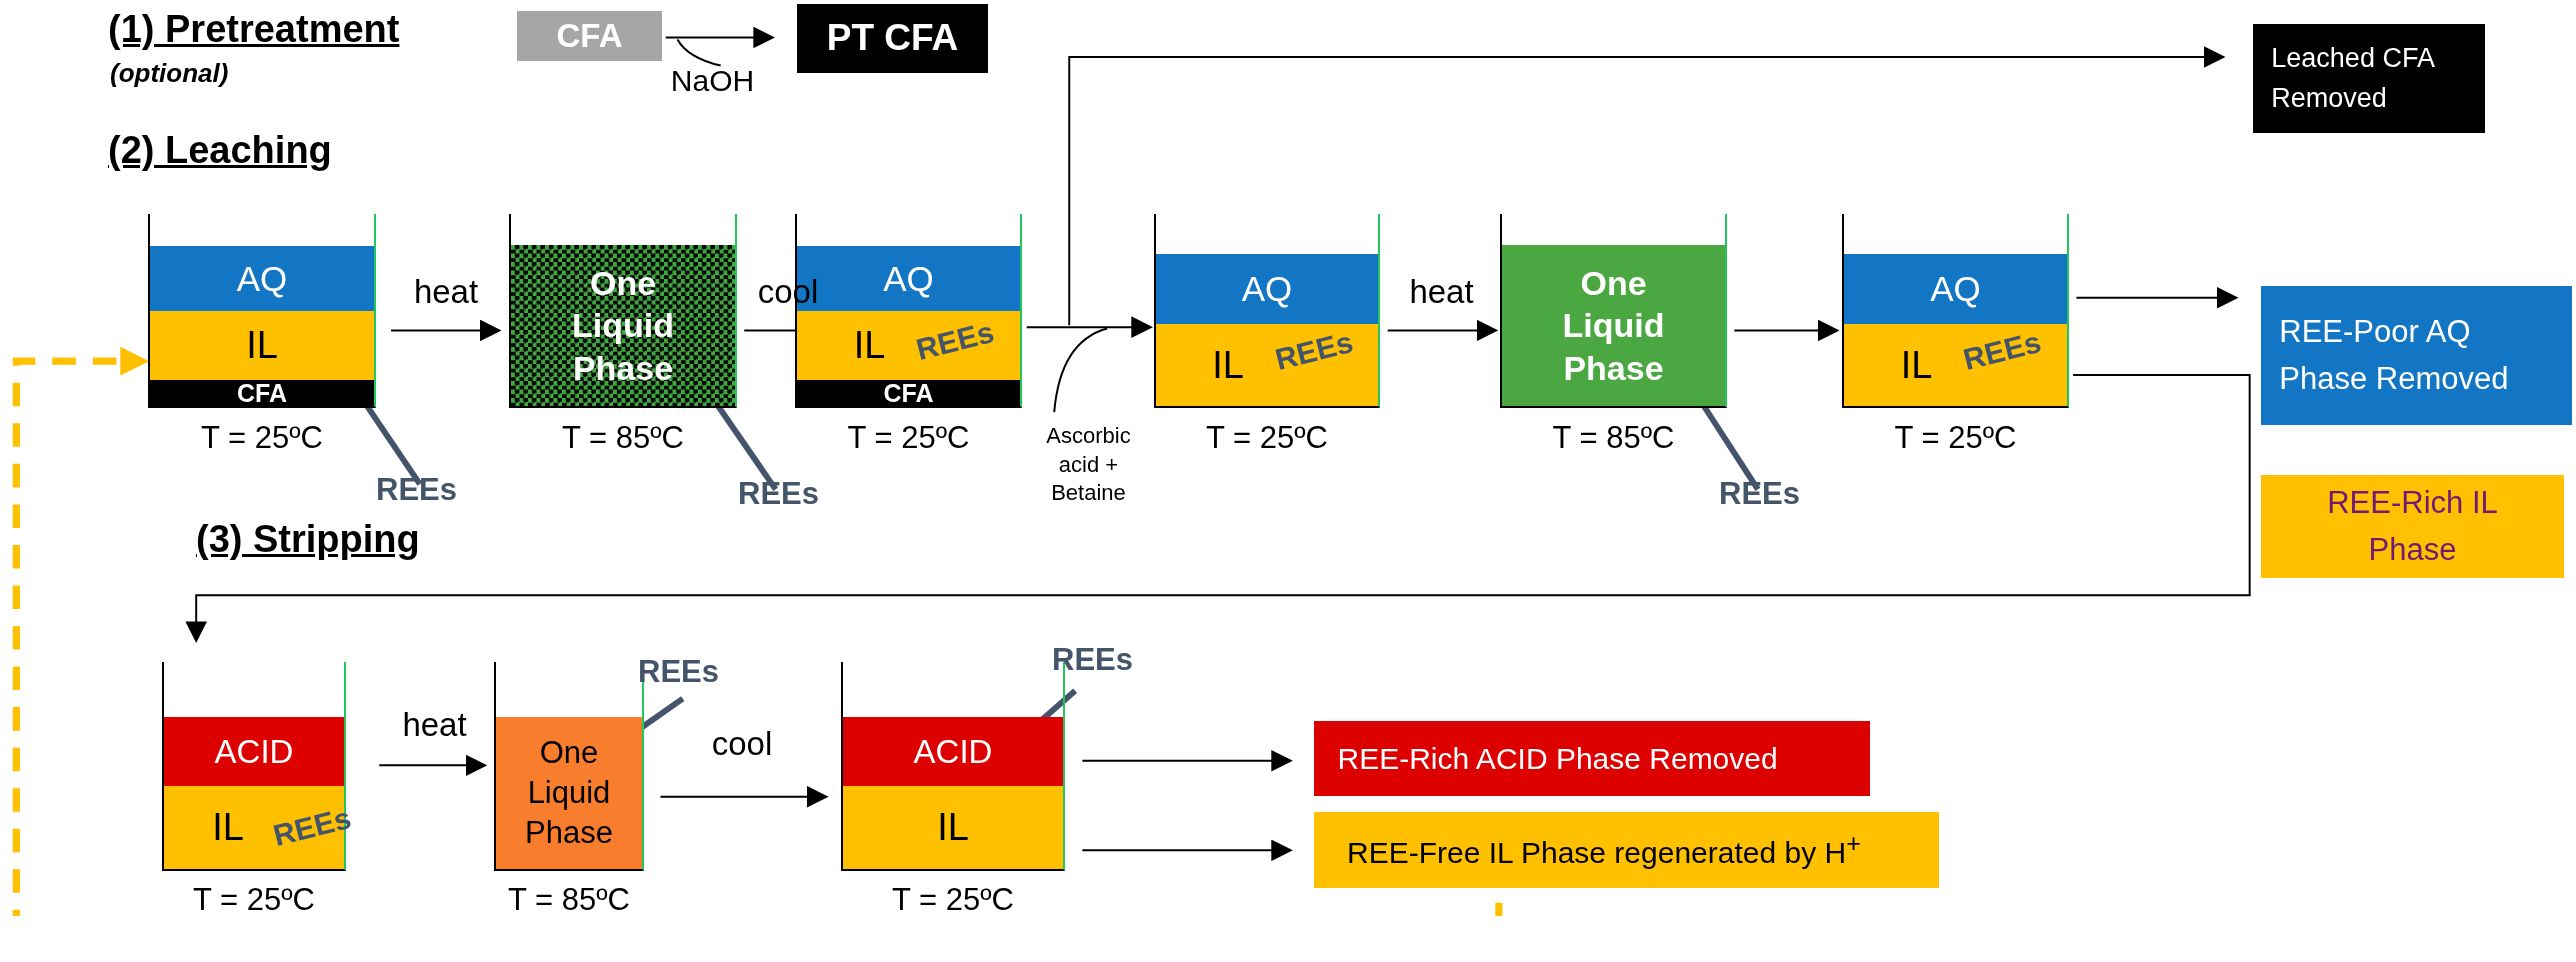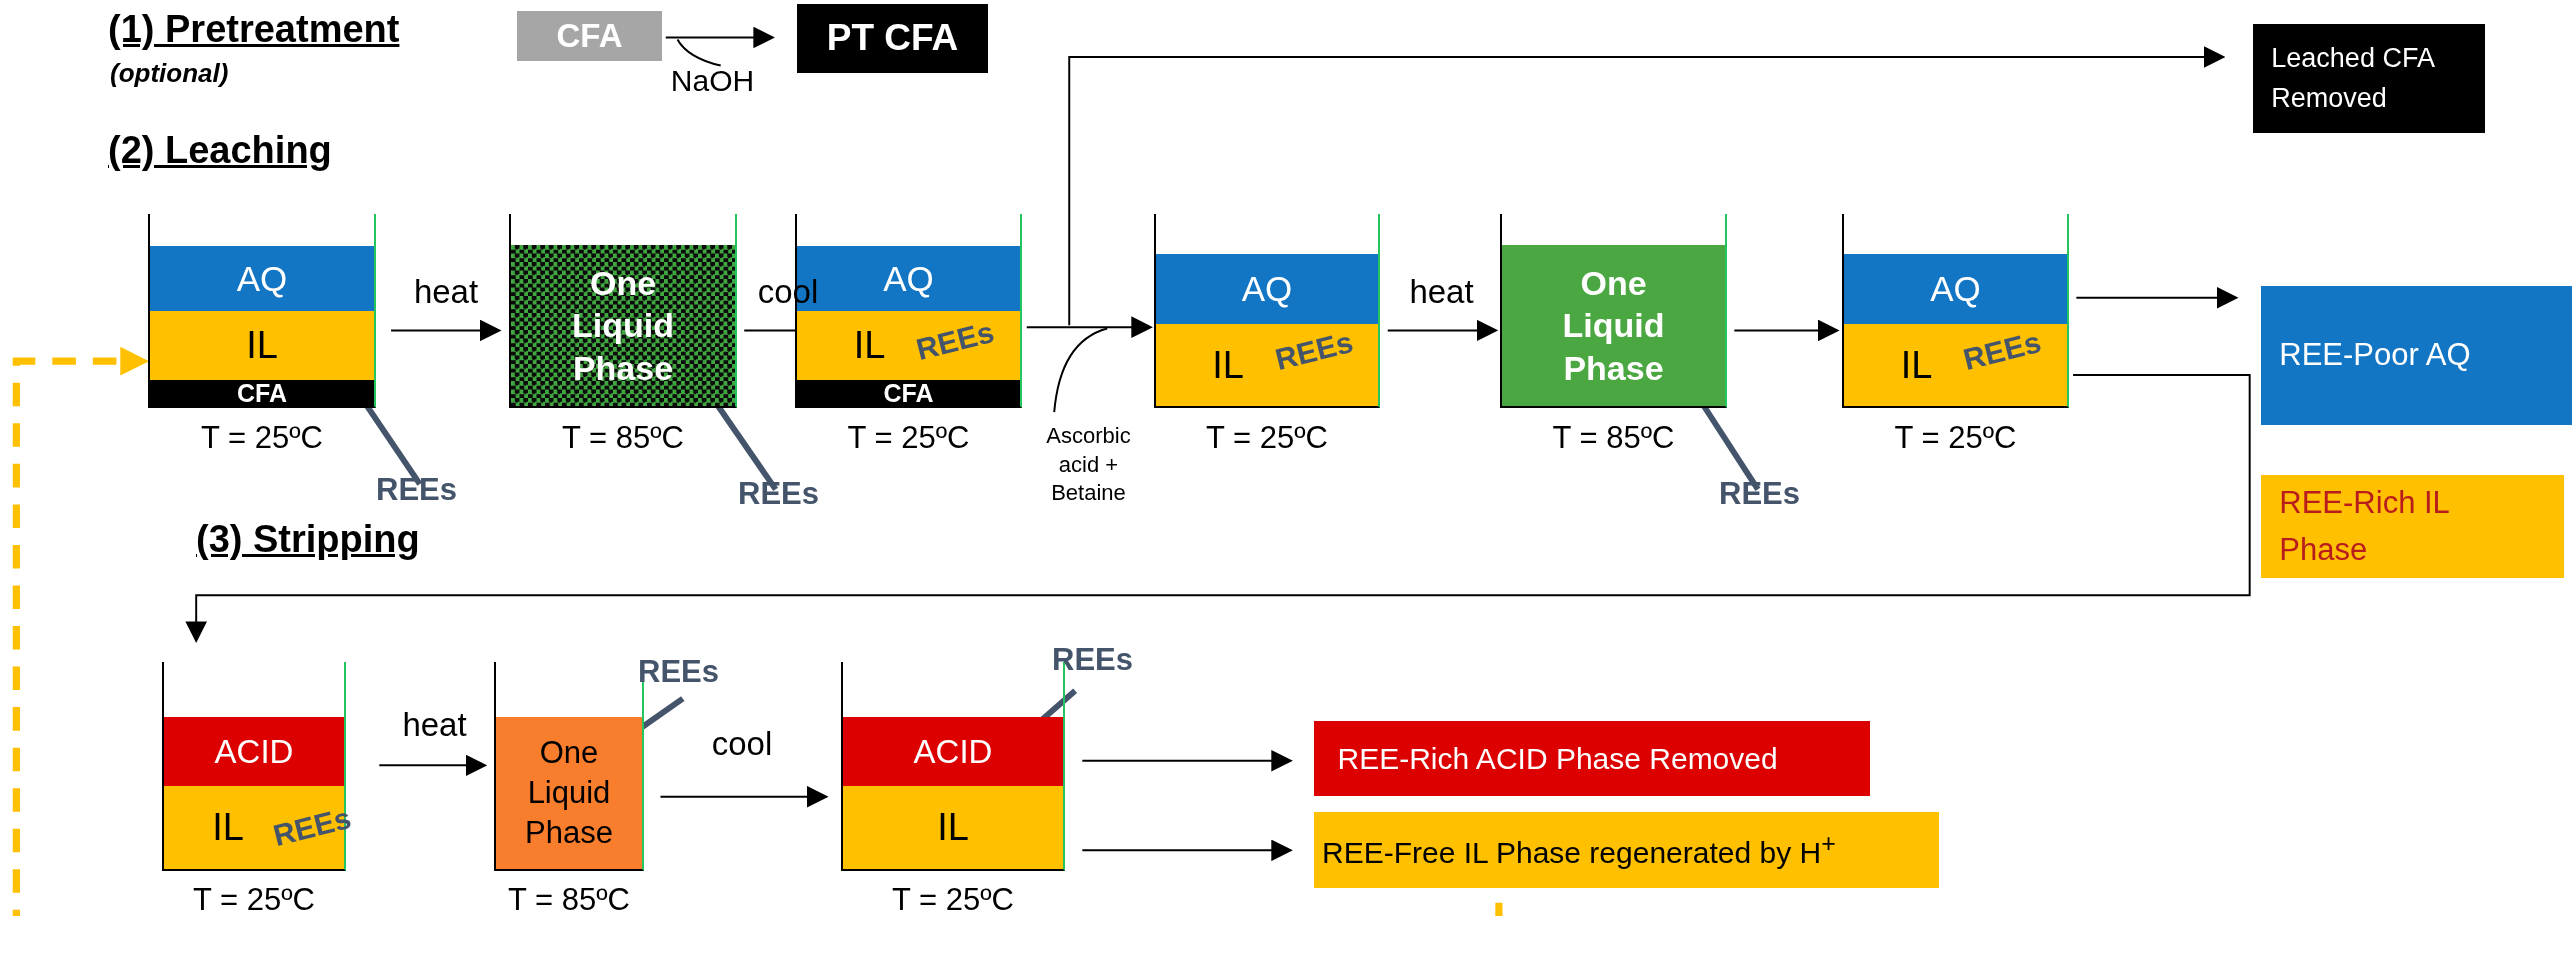--- a/index.html
+++ b/index.html
@@ -8,21 +8,21 @@
   svg.wires{position:absolute;left:0;top:0;width:2576px;height:963px;pointer-events:none;}
   .heading{position:absolute;font-size:38px;font-weight:bold;text-decoration:underline;white-space:nowrap;color:#000;}
   .note{position:absolute;font-size:26px;font-weight:bold;font-style:italic;color:#000;white-space:nowrap;}
   .simplebox{position:absolute;display:flex;align-items:center;justify-content:center;box-sizing:border-box;}
   .graybox{background:#A6A6A6;color:#fff;font-weight:bold;font-size:33px;}
   .blackbox{background:#000;color:#fff;font-weight:bold;font-size:37px;}
   .outbox{position:absolute;box-sizing:border-box;display:flex;flex-direction:column;justify-content:center;
           padding:6.5px 18.3px;line-height:1.5;}
   .leached{background:#000;color:#fff;font-size:27px;}
   .bluebox{background:#1276C5;color:#fff;font-size:31px;}
-  .goldbox{background:#FFC000;color:#b91c1c;font-size:31px;}
+  .goldbox{background:#FFC000;color:#701a75;font-size:31px;align-items:center;}
   .redbox{background:#DD0000;color:#fff;font-size:30px;}
   .goldbox2{background:#FFC000;color:#000;font-size:30px;}
   .beaker{position:absolute;border-left:2px solid #000;border-right:2px solid #22c55e;border-bottom:2px solid #000;
           display:flex;flex-direction:column;justify-content:flex-end;box-sizing:border-box;}
   .layer{display:flex;align-items:center;justify-content:center;flex-shrink:0;}
   .aq{background:#1276C5;color:#fff;font-size:35px;}
   .il{background:#FFC000;color:#000;font-size:38px;}
   .cfa{background:#000;color:#fff;font-size:25px;font-weight:bold;}
   .acid{background:#DD0000;color:#fff;font-size:33px;}
   .green-checker{background-color:#3FA640;
@@ -212,28 +212,29 @@
   <div class="xfer" style="left:667px;width:150px;top:725px">cool</div>
 
   <div class="additive" style="left:1010px;width:157px;top:422px">
     <span>Ascorbic</span>
     <span>acid +</span>
     <span>Betaine</span>
   </div>
 
   <div class="outbox bluebox" style="left:2261px;top:286px;width:311px;height:139px">
     <span>REE-Poor AQ</span>
+    <span>Phase Removed</span>
   </div>
   <div class="outbox goldbox" style="left:2261px;top:475px;width:303px;height:103px">
     <span>REE-Rich IL</span>
     <span>Phase</span>
   </div>
   <div class="outbox redbox" style="left:1314px;top:721px;width:556px;height:75px;padding-left:23.5px">
     <span>REE-Rich ACID Phase Removed</span>
   </div>
-  <div class="outbox goldbox2" style="left:1314px;top:812px;width:625px;height:76px;padding-left:8px">
+  <div class="outbox goldbox2" style="left:1314px;top:812px;width:625px;height:76px;padding-left:33px">
     <div>
       <span>REE-Free IL Phase regenerated by H</span><sup>+</sup>
     </div>
   </div>
 
 </div>
 
 
 </body></html>

